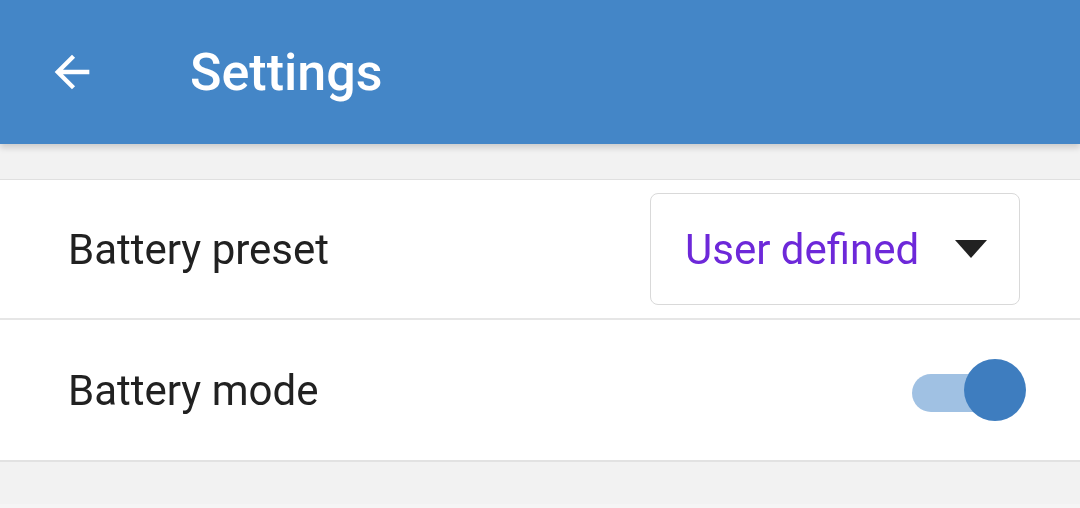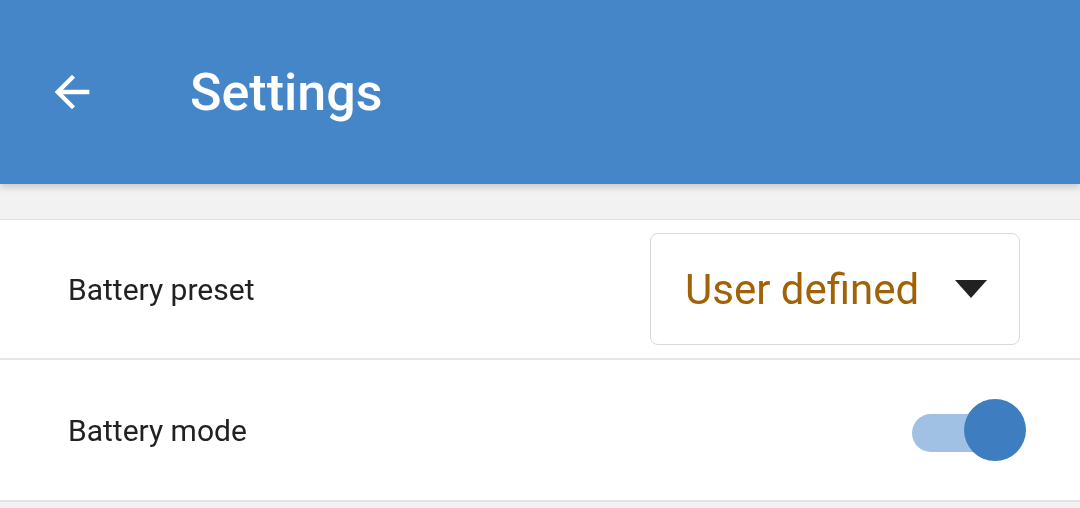--- a/index.html
+++ b/index.html
@@ -4,21 +4,21 @@
   <style>
     * { margin: 0; padding: 0; box-sizing: border-box; }
     body {
       width: 1080px;
       height: 508px;
       font-family: -apple-system, BlinkMacSystemFont, 'Segoe UI', Roboto, Arial, sans-serif;
       background: #f5f5f5;
       overflow: hidden;
     }
     .appbar {
-      height: 184px;
+      height: 144px;
       background: #4486c7;
       display: flex;
       align-items: center;
       padding: 0 44px;
       box-shadow: 0 4px 6px rgba(0,0,0,0.15);
       position: relative;
       z-index: 10;
     }
     .back-button {
       width: 56px;
@@ -51,39 +51,39 @@
       height: 140px;
       display: flex;
       align-items: center;
       justify-content: space-between;
       padding: 0 60px 0 68px;
     }
     .row-divider {
       border-bottom: 2px solid #e6e6e6;
     }
     .row-label {
-      font-size: 30px;
+      font-size: 42px;
       color: #212121;
       font-weight: 400;
     }
     .dropdown {
       border: 1px solid #d9d9d9;
       border-radius: 8px;
       height: 112px;
       min-width: 370px;
       display: flex;
       align-items: center;
       justify-content: space-between;
       padding: 0 32px 0 34px;
       cursor: pointer;
       background: #ffffff;
     }
     .dropdown-value {
       font-size: 42px;
-      color: #a16207;
+      color: #6d28d9;
     }
     .dropdown-caret {
       width: 0;
       height: 0;
       border-left: 16px solid transparent;
       border-right: 16px solid transparent;
       border-top: 18px solid #212121;
       margin-left: 28px;
     }
     .toggle {

